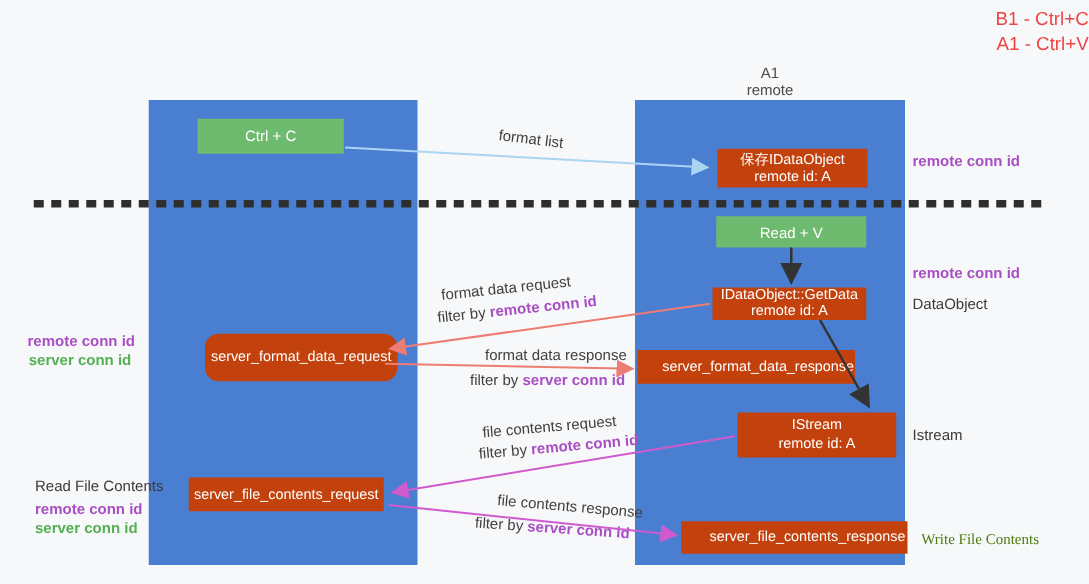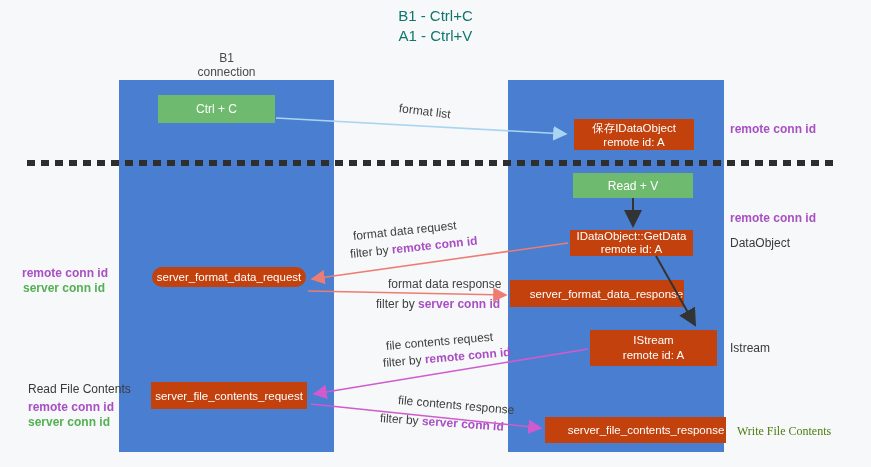--- a/index.html
+++ b/index.html
@@ -1,40 +1,40 @@
 <!DOCTYPE html>
 <html><head>
 <meta charset="utf-8">
 <style>
   html,body{margin:0;padding:0;}
   body{font-family:"Liberation Sans","DejaVu Sans",sans-serif;background:#f7f8f9;}
   #stage{position:relative;width:871px;height:467px;background:#f7f8f9;overflow:hidden;}
 
-  .title{position:absolute;left:0;top:6px;width:871px;text-align:center;
-         font-size:15px;line-height:20px;color:#0f766e;}
+  .title{position:absolute;left:0;top:6px;width:871px;text-align:right;
+         font-size:15px;line-height:20px;color:#ef4444;}
 
   .lane{position:absolute;background:#4a7ed1;}
   .lane-left{left:119px;top:80px;width:215px;height:372px;}
   .lane-right{left:508px;top:80px;width:216px;height:372px;}
 
   .lane-header{position:absolute;text-align:center;font-size:12px;line-height:14px;color:#4a4a4a;}
   .lane-header-left{left:119px;top:51px;width:215px;}
   .lane-header-right{left:508px;top:51px;width:216px;}
 
   .node{position:absolute;display:flex;flex-direction:column;justify-content:center;
         align-items:center;color:#fff;text-align:center;}
   .node span{display:block;white-space:nowrap;}
   .green{background:#6eba6e;}
   .orange{background:#c2410c;}
 
   .n-ctrlc{left:158px;top:95px;width:117px;height:28px;font-size:12px;}
   .n-save{left:574px;top:119px;width:120px;height:31px;font-size:11.5px;line-height:14px;}
   .n-ctrlv{left:573px;top:173px;width:120px;height:25px;font-size:12px;}
   .n-getdata{left:570px;top:230px;width:123px;height:26px;font-size:11.5px;line-height:13px;}
-  .n-fmtreq{left:152px;top:267px;width:154px;height:20px;font-size:11.5px;border-radius:11px;}
+  .n-fmtreq{left:164px;top:267px;width:154px;height:38px;font-size:11.5px;border-radius:11px;}
   .n-fmtresp{left:510px;top:280px;width:155px;height:27px;font-size:11.5px;padding-left:19px;}
   .n-istream{left:590px;top:330px;width:127px;height:36px;font-size:11.5px;line-height:15px;}
   .n-filereq{left:151px;top:382px;width:156px;height:27px;font-size:11.5px;}
   .n-fileresp{left:545px;top:417px;width:160px;height:26px;font-size:11.5px;padding-left:21px;}
 
   .lbl{position:absolute;font-size:12px;color:#3f3f3f;white-space:nowrap;}
   .purple{color:#a94fc4;font-weight:bold;}
   .greentx{color:#54b054;font-weight:bold;}
   .rightcol{left:730px;}
   .side-right-1{top:122px;}
@@ -63,23 +63,23 @@
 </head>
 <body>
 
 <div id="stage">
 
   <div class="title">
     <div>B1 - Ctrl+C</div>
     <div>A1 - Ctrl+V</div>
   </div>
 
-  <div class="lane-header lane-header-left">
-    <div>B1</div>
-    <div>connection</div>
+  <div class="lane-header lane-header-right">
+    <div>A1</div>
+    <div>remote</div>
   </div>
 
   <div class="lane lane-left"></div>
   <div class="lane lane-right"></div>
 
   <div class="node green n-ctrlc">
     <span>Ctrl + C</span>
   </div>
   <div class="node orange n-save">
     <span>保存IDataObject</span>

